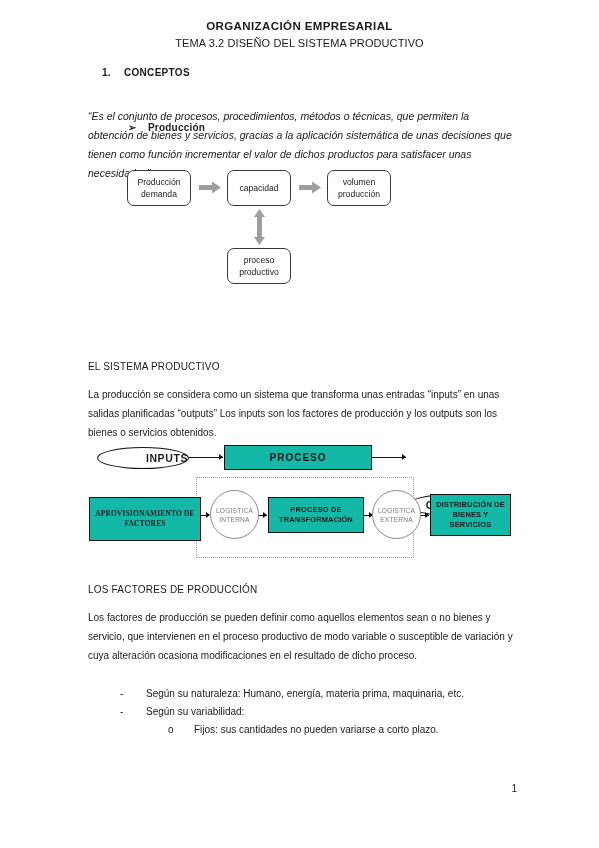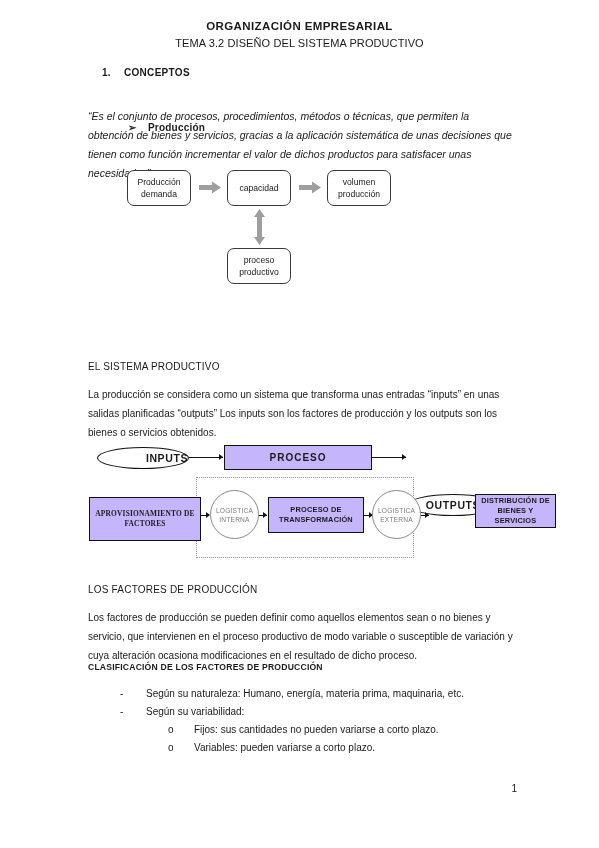--- a/index.html
+++ b/index.html
@@ -147,21 +147,21 @@
     align-items: center;
     justify-content: center;
     font-size: 10.5px;
     font-weight: bold;
     letter-spacing: .6px;
     box-sizing: border-box;
   }
   .d2-rect {
     position: absolute;
     border: 1.3px solid #111;
-    background: #c4b5fd;
+    background: #14b8a6;
     display: flex;
     align-items: center;
     justify-content: center;
     text-align: center;
     font-size: 7.4px;
     font-weight: bold;
     line-height: 10px;
     letter-spacing: .2px;
     box-sizing: border-box;
   }
@@ -306,39 +306,35 @@
     <div class="d2-line" style="left:364px; top:515px; width:8px;"></div>
     <div class="d2-arrowhead" style="left:369px; top:512px;"></div>
 
     <div class="d2-circle" style="left:372px; top:490px; width:49px; height:49px;">
       <span>LOGISTICA EXTERNA</span>
     </div>
 
     <div class="d2-line" style="left:420px; top:515px; width:9px;"></div>
     <div class="d2-arrowhead" style="left:425px; top:512px;"></div>
 
-    <div class="d2-rect" style="left:430px; top:494px; width:81px; height:34px;margin-left:45px;">
+    <div class="d2-rect" style="left:430px; top:494px; width:81px; height:42px;">
       <span>DISTRIBUCIÓN DE BIENES Y SERVICIOS</span>
     </div>
   </div>
 
   <div class="subhead" style="top:584px;">LOS FACTORES DE PRODUCCIÓN</div>
   <div class="para" style="top:608px;">Los factores de producción se pueden definir como aquellos elementos sean o no bienes y servicio, que intervienen en el proceso productivo de modo variable o susceptible de variación y cuya alteración ocasiona modificaciones en el resultado de dicho proceso.</div>
 
-  <div class="subhead small" style="top:662px;">CLASIFICACIÓN DE LOS FACTORES DE PRODUCCIÓN</div>
 
   <div class="list-dash" style="top:684px;">
     <span class="mk">-</span><span>Según su naturaleza: Humano, energía, materia prima, maquinaria, etc.</span>
   </div>
   <div class="list-dash" style="top:702px;">
     <span class="mk">-</span><span>Según su variabilidad:</span>
   </div>
 
   <div class="list-circ" style="top:720px;">
     <span class="mk">o</span><span>Fijos: sus cantidades no pueden variarse a corto plazo.</span>
   </div>
-  <div class="list-circ" style="top:738px;">
-    <span class="mk">o</span><span>Variables: pueden variarse a corto plazo.</span>
-  </div>
 
   <div class="pageno">1</div>
 
 </div>
 
 </body></html>

